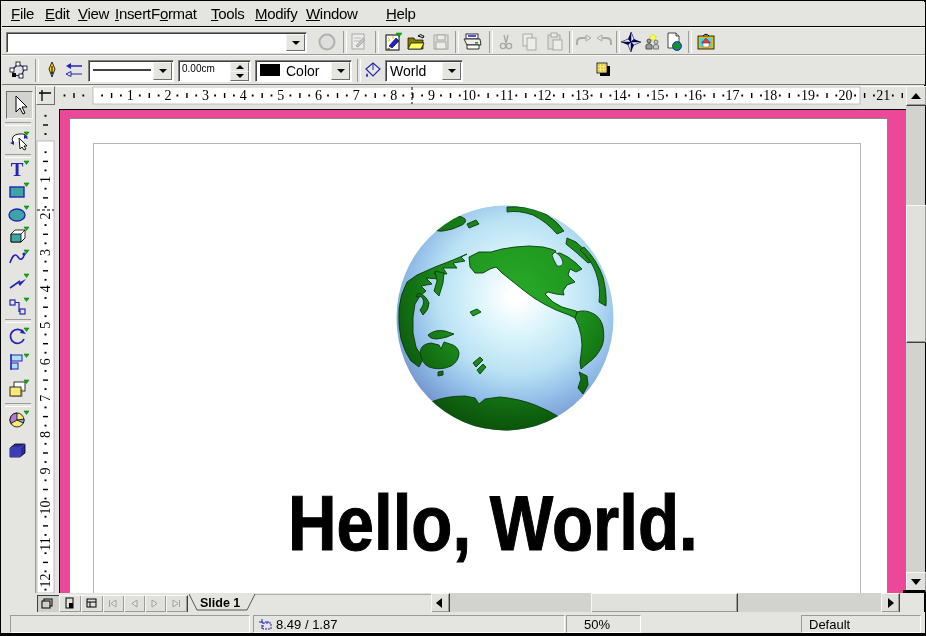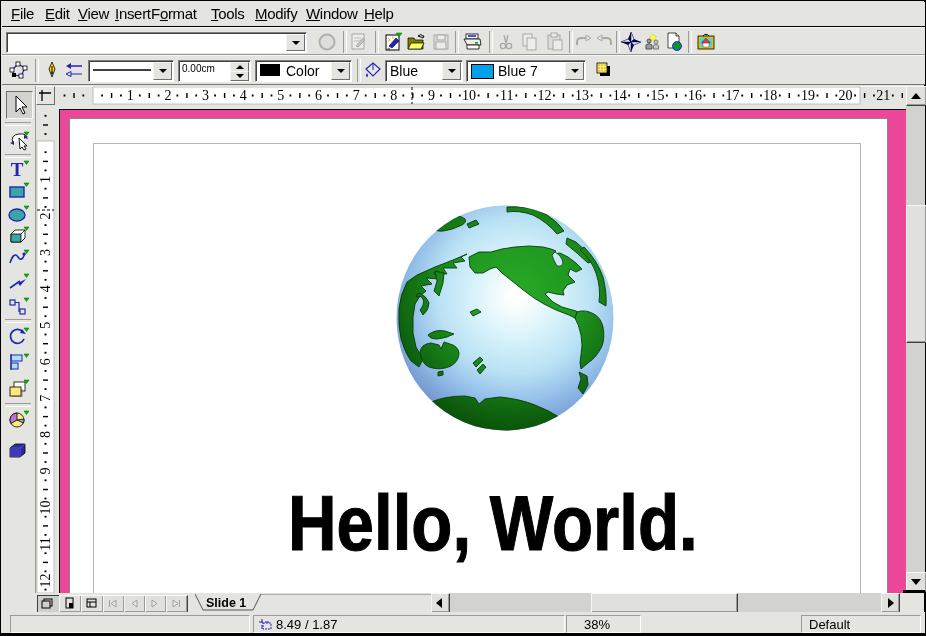--- a/index.html
+++ b/index.html
@@ -44,21 +44,21 @@
 <div id="win">
   <div class="abs" id="menubar">
     <span style="left:9px"><u>F</u>ile</span>
     <span style="left:43px"><u>E</u>dit</span>
     <span style="left:76px"><u>V</u>iew</span>
     <span style="left:113px"><u>I</u>nsert</span>
     <span style="left:149px">F<u>o</u>rmat</span>
     <span style="left:209px"><u>T</u>ools</span>
     <span style="left:253px"><u>M</u>odify</span>
     <span style="left:304px"><u>W</u>indow</span>
-    <span style="left:362px"><u>H</u>elp</span>
+    <span style="left:384px"><u>H</u>elp</span>
   </div>
 
   <div class="abs" id="funcbar">
     <div class="combo" style="left:4px;top:4px;width:299px;height:19px">
         <div class="btn">
           <div class="arr-d"></div>
         </div>
       </div>
 
     <svg class="ico" style="left:315px;top:4px">
@@ -214,33 +214,26 @@
     </div>
     <div class="sep-v" style="left:355px;top:3px;height:23px"></div>
 
     <svg class="ico" style="left:361px;top:4px">
         <path d="M3 9 L10 3 L17 9 L10 16 Z" fill="#e8e8e5" stroke="#2424b4" stroke-width="1.2"></path>
         <path d="M10 3 L10 10" stroke="#2424b4"></path>
         <path d="M4 13 q-2 3 0 4 q2 -1 0 -4" fill="#2424b4"></path>
       </svg>
 
     <div class="combo" style="left:383px;top:4px;width:76px;height:20px">
-      <span style="position:absolute;left:4px;top:2px;font-size:14px">Blue</span>
+      <span style="position:absolute;left:4px;top:2px;font-size:14px">World</span>
       <div class="btn">
           <div class="arr-d"></div>
         </div>
     </div>
 
-    <div class="combo" style="left:464px;top:4px;width:118px;height:20px">
-      <div style="position:absolute;left:4px;top:3px;width:21px;height:13px;background:#00a0ea;border:1px solid #000"></div>
-      <span style="position:absolute;left:31px;top:2px;font-size:14px">Blue 7</span>
-      <div class="btn">
-          <div class="arr-d"></div>
-        </div>
-    </div>
 
     <svg class="ico" style="left:593px;top:5px">
         <rect x="5" y="5" width="10" height="10" fill="#000"></rect>
         <rect x="2" y="2" width="10" height="10" fill="#ffe878" stroke="#000" stroke-width="0.8"></rect>
         <g fill="#b89800">
           <circle cx="4" cy="4" r="0.7"></circle>
           <circle cx="7" cy="4" r="0.7"></circle>
           <circle cx="10" cy="4" r="0.7"></circle>
           <circle cx="4" cy="7" r="0.7"></circle>
           <circle cx="7" cy="7" r="0.7"></circle>
@@ -598,21 +591,21 @@
     <div class="sb-btn" style="left:88px;top:2px;width:20px;height:16px"><svg width="18" height="14">
           <path d="M7 7.5 l5 -3.5 v7 z" stroke="#a0a09d" fill="#e8e8e5"></path>
         </svg></div>
     <div class="sb-btn" style="left:109px;top:2px;width:20px;height:16px"><svg width="18" height="14">
           <path d="M11 7.5 l-5 -3.5 v7 z" stroke="#a0a09d" fill="#e8e8e5"></path>
         </svg></div>
     <div class="sb-btn" style="left:130px;top:2px;width:20px;height:16px"><svg width="18" height="14">
           <path d="M11 7.5 l-5 -3.5 v7 z M12.5 4 v7" stroke="#a0a09d" fill="#e8e8e5"></path>
         </svg></div>
 
-    <div style="position:absolute;left:159px;top:1px;width:250px;height:17px;overflow:hidden">
+    <div style="position:absolute;left:153px;top:1px;width:250px;height:17px;overflow:hidden">
       <svg width="250" height="17">
           <path d="M0 0 L8 16 L58 16 L66 0" fill="#e4e4e1" stroke="#555" stroke-width="1" fill-rule="evenodd"></path>
           <line x1="66" y1="0" x2="250" y2="0" stroke="#777"></line>
           <text x="11" y="13" font-size="12.5" font-weight="bold" font-family="Liberation Sans">Slide 1</text>
         </svg>
     </div>
 
     <div class="sb-track" style="left:395px;top:0px;width:467px;height:19px"></div>
     <div class="sb-btn" style="left:395px;top:0px;width:17px;height:18px">
         <div class="tri" style="left:4px;top:4px;border-top:5px solid transparent;border-bottom:5px solid transparent;border-right:6px solid #000"></div>
@@ -625,20 +618,20 @@
   <div class="abs" id="status">
     <div class="sfield" style="left:8px;width:238px"></div>
     <div class="sfield" style="left:251px;width:310px">
         <svg style="position:absolute;left:4px;top:2px" width="15" height="12">
           <path d="M4 1 v4 M1 4 h4 M4 7 v4 M7 4 h4" stroke="#2424b4"></path>
           <rect x="5" y="5" width="8" height="6" fill="none" stroke="#2424b4" stroke-dasharray="2,1"></rect>
         </svg>
         <span style="position:absolute;left:22px;top:1px">8.49 / 1.87</span>
       </div>
     <div class="sfield" style="left:564px;width:73px">
-        <span style="position:absolute;left:17px;top:1px">38%</span>
+        <span style="position:absolute;left:17px;top:1px">50%</span>
       </div>
     <div class="sfield" style="left:799px;width:118px">
         <span style="position:absolute;left:7px;top:1px">Default</span>
       </div>
   </div>
   <div class="abs" id="blackbottom"></div>
 </div>
 
 </body></html>

